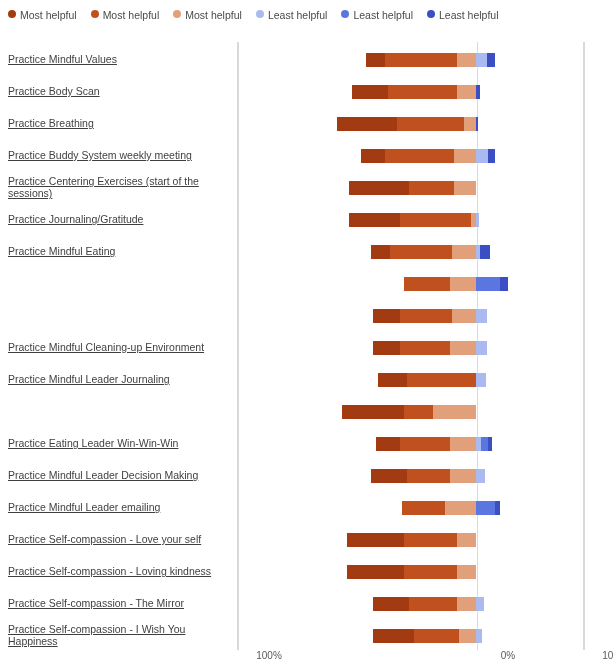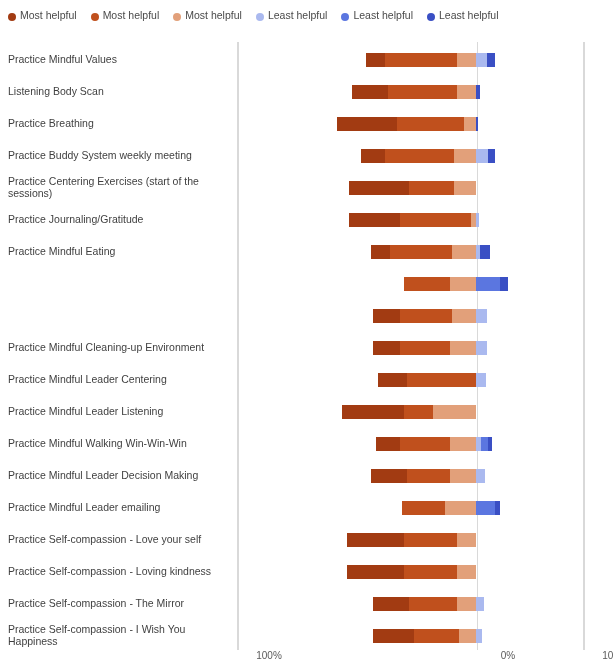--- a/index.html
+++ b/index.html
@@ -23,21 +23,21 @@
     top: 10px; left: 8px;
     display: flex;
     align-items: center;
     gap: 14px;
     font-size: 10.5px;
     color: #4a4a4a;
     white-space: nowrap;
   }
   .legend-item {
     display: flex;
-    align-items: flex-end;
+    align-items: flex-start;
     gap: 4px;
   }
   .legend-dot {
     width: 8px; height: 8px;
     border-radius: 50%;
     display: inline-block;
   }
   .legend-label { line-height: 1; }
 
   
@@ -74,20 +74,21 @@
     position: absolute;
     left: 8px;
     top: 0;
     width: 225px;
     height: 32px;
     display: flex;
     align-items: center;
     font-size: 10.5px;
     color: #3f3f3f;
     line-height: 1.1;
+    text-decoration: underline;
   }
   .bar-track {
     position: absolute;
     left: 237px;
     top: 0;
     width: 347px;
     height: 32px;
   }
   .seg {
     position: absolute;
@@ -155,21 +156,21 @@
           <div class="row-label">Practice Mindful Values</div>
           <div class="bar-track">
             <div class="seg" style="left: 219.88px; width: 19.12px; background: rgb(226, 160, 122);"></div>
             <div class="seg" style="left: 148.18px; width: 71.7px; background: rgb(192, 80, 29);"></div>
             <div class="seg" style="left: 129.06px; width: 19.12px; background: rgb(162, 59, 18);"></div>
             <div class="seg" style="left: 239px; width: 10.8px; background: rgb(170, 185, 239);"></div>
             <div class="seg" style="left: 249.8px; width: 8.64px; background: rgb(58, 79, 196);"></div>
           </div>
         </div>
         <div class="row" style="top: 38px;">
-          <div class="row-label">Listening Body Scan</div>
+          <div class="row-label">Practice Body Scan</div>
           <div class="bar-track">
             <div class="seg" style="left: 219.88px; width: 19.12px; background: rgb(226, 160, 122);"></div>
             <div class="seg" style="left: 150.57px; width: 69.31px; background: rgb(192, 80, 29);"></div>
             <div class="seg" style="left: 114.72px; width: 35.85px; background: rgb(162, 59, 18);"></div>
             <div class="seg" style="left: 239px; width: 4.32px; background: rgb(58, 79, 196);"></div>
           </div>
         </div>
         <div class="row" style="top: 70px;">
           <div class="row-label">Practice Breathing</div>
           <div class="bar-track">
@@ -235,37 +236,36 @@
         <div class="row" style="top: 294px;">
           <div class="row-label">Practice Mindful Cleaning-up Environment</div>
           <div class="bar-track">
             <div class="seg" style="left: 212.71px; width: 26.29px; background: rgb(226, 160, 122);"></div>
             <div class="seg" style="left: 162.52px; width: 50.19px; background: rgb(192, 80, 29);"></div>
             <div class="seg" style="left: 136.23px; width: 26.29px; background: rgb(162, 59, 18);"></div>
             <div class="seg" style="left: 239px; width: 10.8px; background: rgb(170, 185, 239);"></div>
           </div>
         </div>
         <div class="row" style="top: 326px;">
-          <div class="row-label">Practice Mindful Leader Centering</div>
+          <div class="row-label">Practice Mindful Leader Journaling</div>
           <div class="bar-track">
             <div class="seg" style="left: 169.69px; width: 69.31px; background: rgb(192, 80, 29);"></div>
             <div class="seg" style="left: 141.01px; width: 28.68px; background: rgb(162, 59, 18);"></div>
             <div class="seg" style="left: 239px; width: 9.72px; background: rgb(170, 185, 239);"></div>
           </div>
         </div>
         <div class="row" style="top: 358px;">
-          <div class="row-label">Practice Mindful Leader Listening</div>
           <div class="bar-track">
             <div class="seg" style="left: 195.98px; width: 43.02px; background: rgb(226, 160, 122);"></div>
             <div class="seg" style="left: 167.3px; width: 28.68px; background: rgb(192, 80, 29);"></div>
             <div class="seg" style="left: 105.16px; width: 62.14px; background: rgb(162, 59, 18);"></div>
           </div>
         </div>
         <div class="row" style="top: 390px;">
-          <div class="row-label">Practice Mindful Walking Win-Win-Win</div>
+          <div class="row-label">Practice Eating Leader Win-Win-Win</div>
           <div class="bar-track">
             <div class="seg" style="left: 212.71px; width: 26.29px; background: rgb(226, 160, 122);"></div>
             <div class="seg" style="left: 162.52px; width: 50.19px; background: rgb(192, 80, 29);"></div>
             <div class="seg" style="left: 138.62px; width: 23.9px; background: rgb(162, 59, 18);"></div>
             <div class="seg" style="left: 239px; width: 5.4px; background: rgb(170, 185, 239);"></div>
             <div class="seg" style="left: 244.4px; width: 6.48px; background: rgb(91, 118, 224);"></div>
             <div class="seg" style="left: 250.88px; width: 4.32px; background: rgb(58, 79, 196);"></div>
           </div>
         </div>
         <div class="row" style="top: 422px;">

